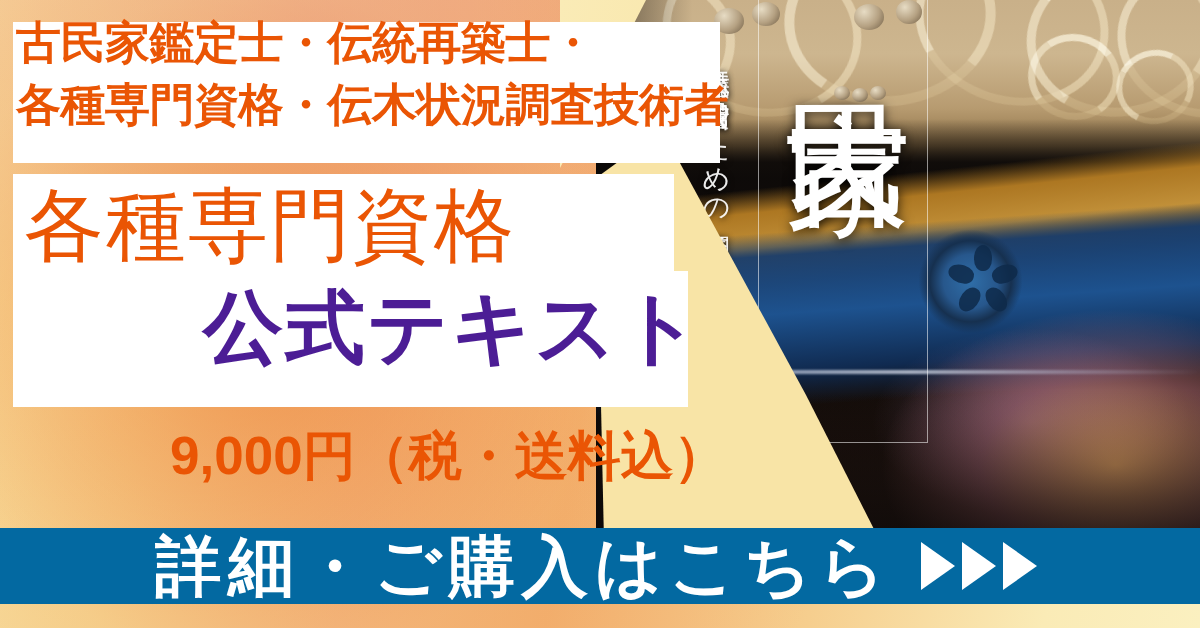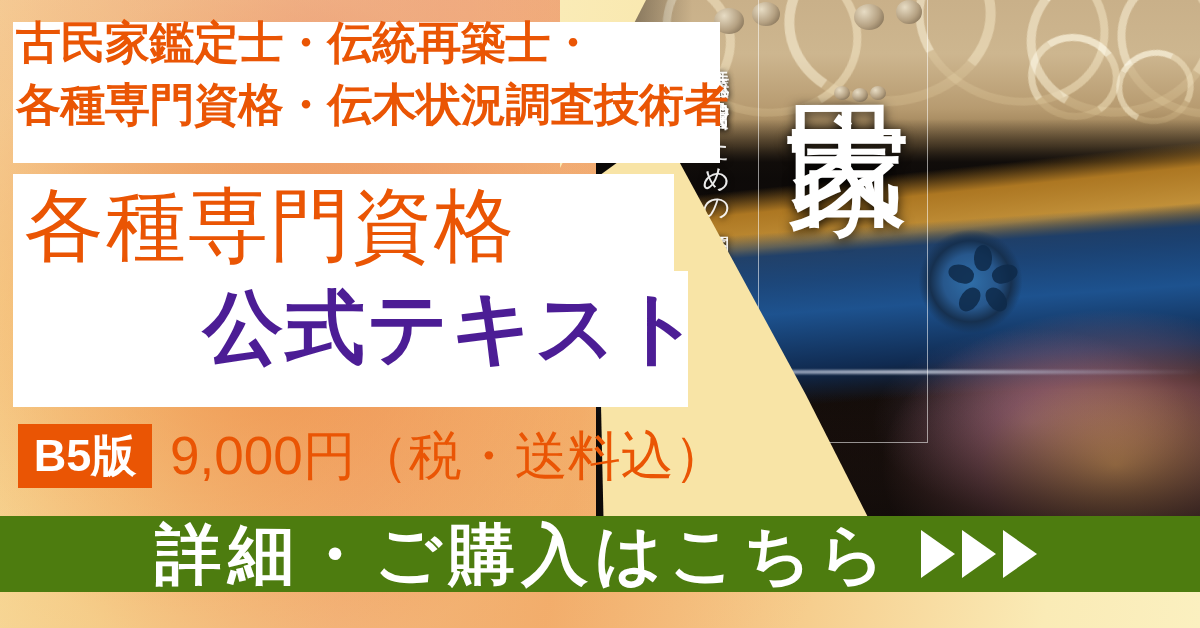--- a/index.html
+++ b/index.html
@@ -237,33 +237,33 @@
     letter-spacing:0;
   }
   .price-text{
     position:absolute;
     left:170px;
     top:424px;
     height:64px;
     line-height:64px;
     color:#EA5504;
     font-size:53px;
-    font-weight:400;
+    font-weight:700;
     letter-spacing:0;
     white-space:nowrap;
   }
 
   
   .cta-bar{
     position:absolute;
     left:0;
-    top:516px;
+    top:528px;
     width:1200px;
     height:76px;
-    background:#4d7c0f;
+    background:#0369a1;
     display:flex;
     align-items:center;
     justify-content:center;
   }
   .cta-inner{display:flex;align-items:center;gap:26px;transform:translateX(-4px);}
   .cta-text{
     color:#ffffff;
     font-size:66px;
     font-weight:700;
     letter-spacing:7px;
@@ -330,21 +330,20 @@
 
   <div class="panel-quals"></div>
   <div class="quals-text">古民家鑑定士・伝統再築士・
 各種専門資格・伝木状況調査技術者</div>
 
   <div class="panel-head"></div>
   <div class="panel-head-ext"></div>
   <div class="head-line1">各種専門資格</div>
   <div class="head-line2">公式テキスト</div>
 
-  <div class="badge-b5">B5版</div>
   <div class="price-text">9,000円（税・送料込）</div>
 
   <div class="cta-bar">
     <div class="cta-inner">
       <span class="cta-text">詳細・ご購入はこちら</span>
       <span class="cta-arrows">
         <span class="arrow"></span>
         <span class="arrow"></span>
         <span class="arrow"></span>
       </span>

